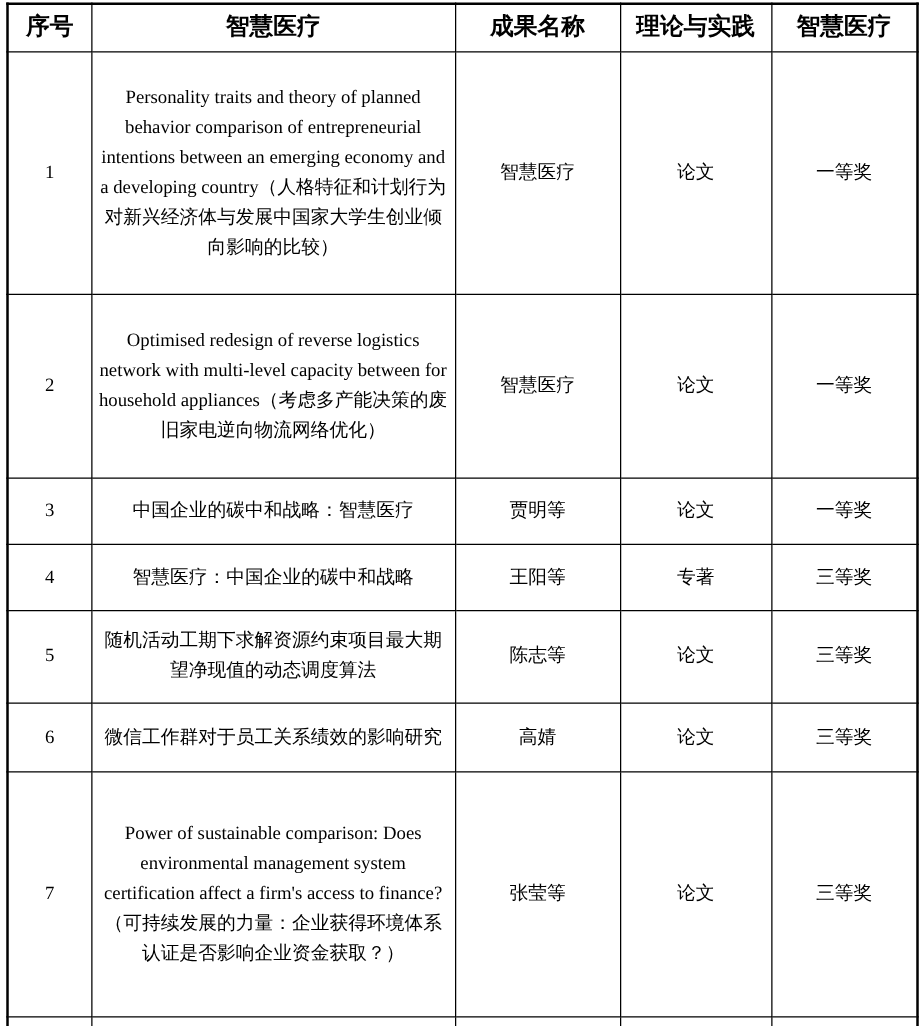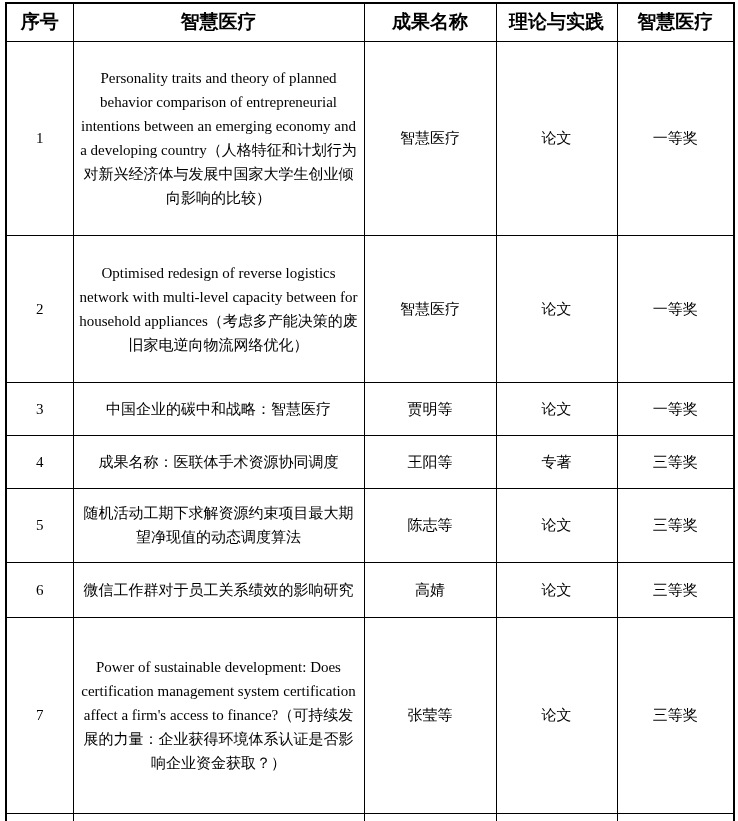--- a/index.html
+++ b/index.html
@@ -85,42 +85,42 @@
       </tr>
       <tr class="r3">
         <td class="c-no">3</td>
         <td class="c-name">中国企业的碳中和战略：智慧医疗</td>
         <td>贾明等</td>
         <td>论文</td>
         <td>一等奖</td>
       </tr>
       <tr class="r4">
         <td class="c-no">4</td>
-        <td class="c-name">成果名称：医联体手术资源协同调度</td>
+        <td class="c-name">智慧医疗：中国企业的碳中和战略</td>
         <td>王阳等</td>
         <td>专著</td>
         <td>三等奖</td>
       </tr>
       <tr class="r5">
         <td class="c-no">5</td>
         <td class="c-name">随机活动工期下求解资源约束项目最大期望净现值的动态调度算法</td>
         <td>陈志等</td>
         <td>论文</td>
         <td>三等奖</td>
       </tr>
       <tr class="r6">
         <td class="c-no">6</td>
         <td class="c-name">微信工作群对于员工关系绩效的影响研究</td>
         <td>高婧</td>
         <td>论文</td>
         <td>三等奖</td>
       </tr>
       <tr class="r7">
         <td class="c-no">7</td>
-        <td class="c-name">Power of sustainable development: Does certification management system certification affect a firm's access to finance?（可持续发展的力量：企业获得环境体系认证是否影响企业资金获取？）</td>
+        <td class="c-name">Power of sustainable comparison: Does environmental management system certification affect a firm's access to finance?（可持续发展的力量：企业获得环境体系认证是否影响企业资金获取？）</td>
         <td>张莹等</td>
         <td>论文</td>
         <td>三等奖</td>
       </tr>
       <tr class="r8">
         <td></td>
         <td></td>
         <td></td>
         <td></td>
         <td></td>

